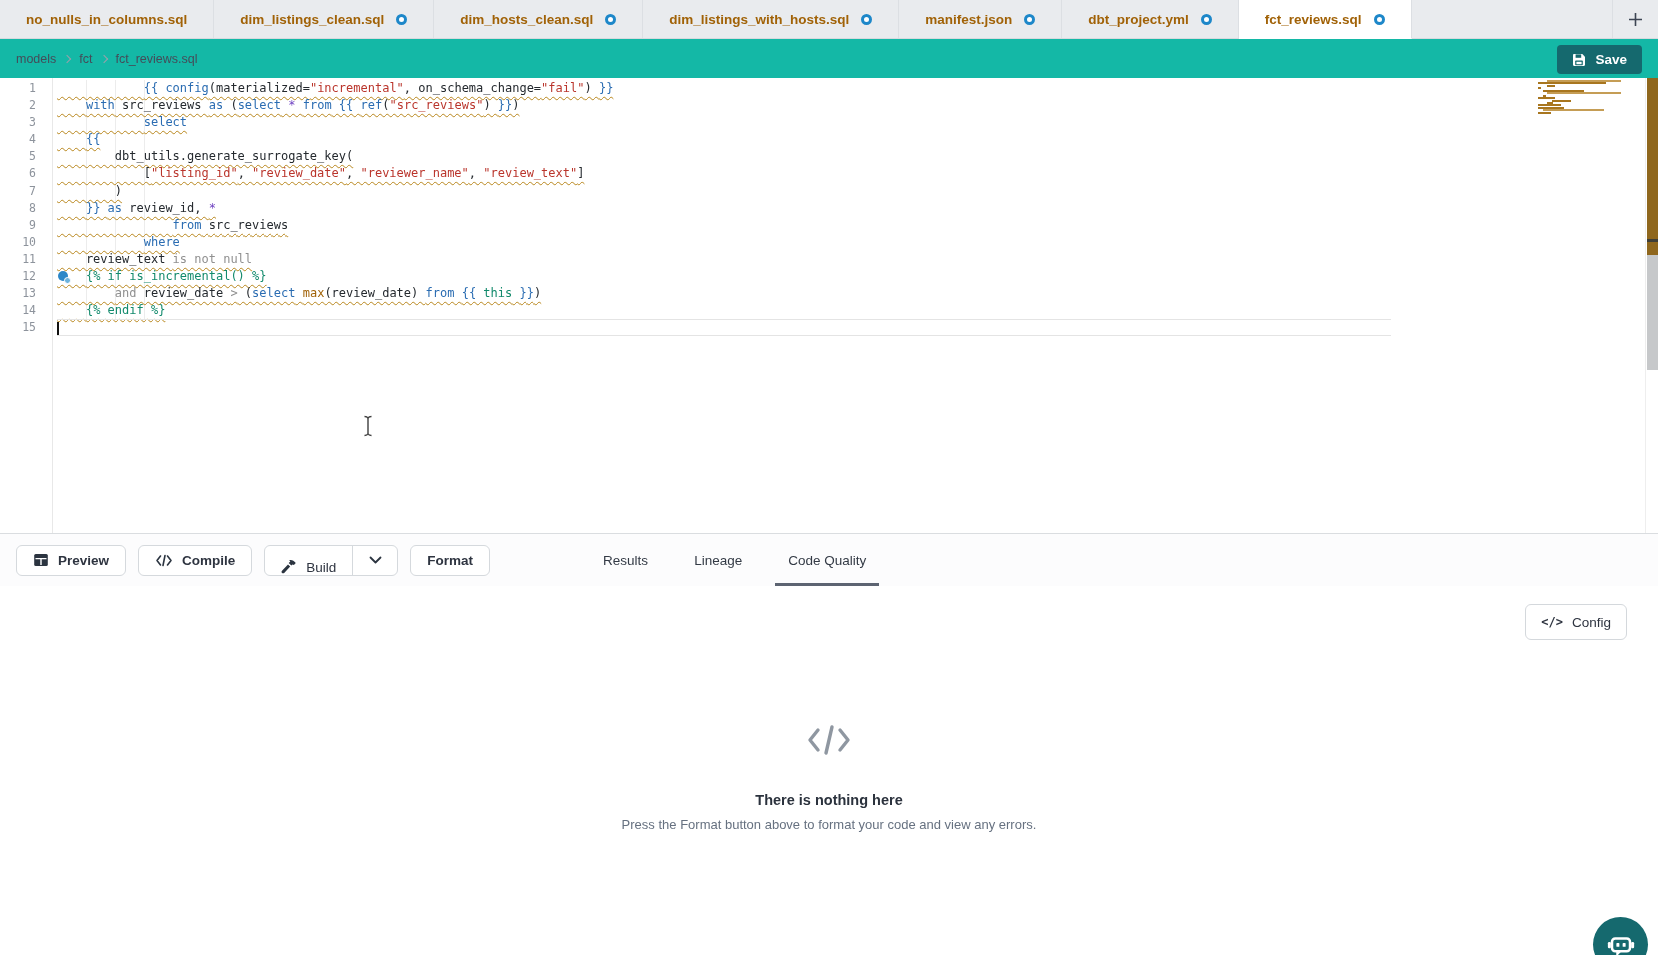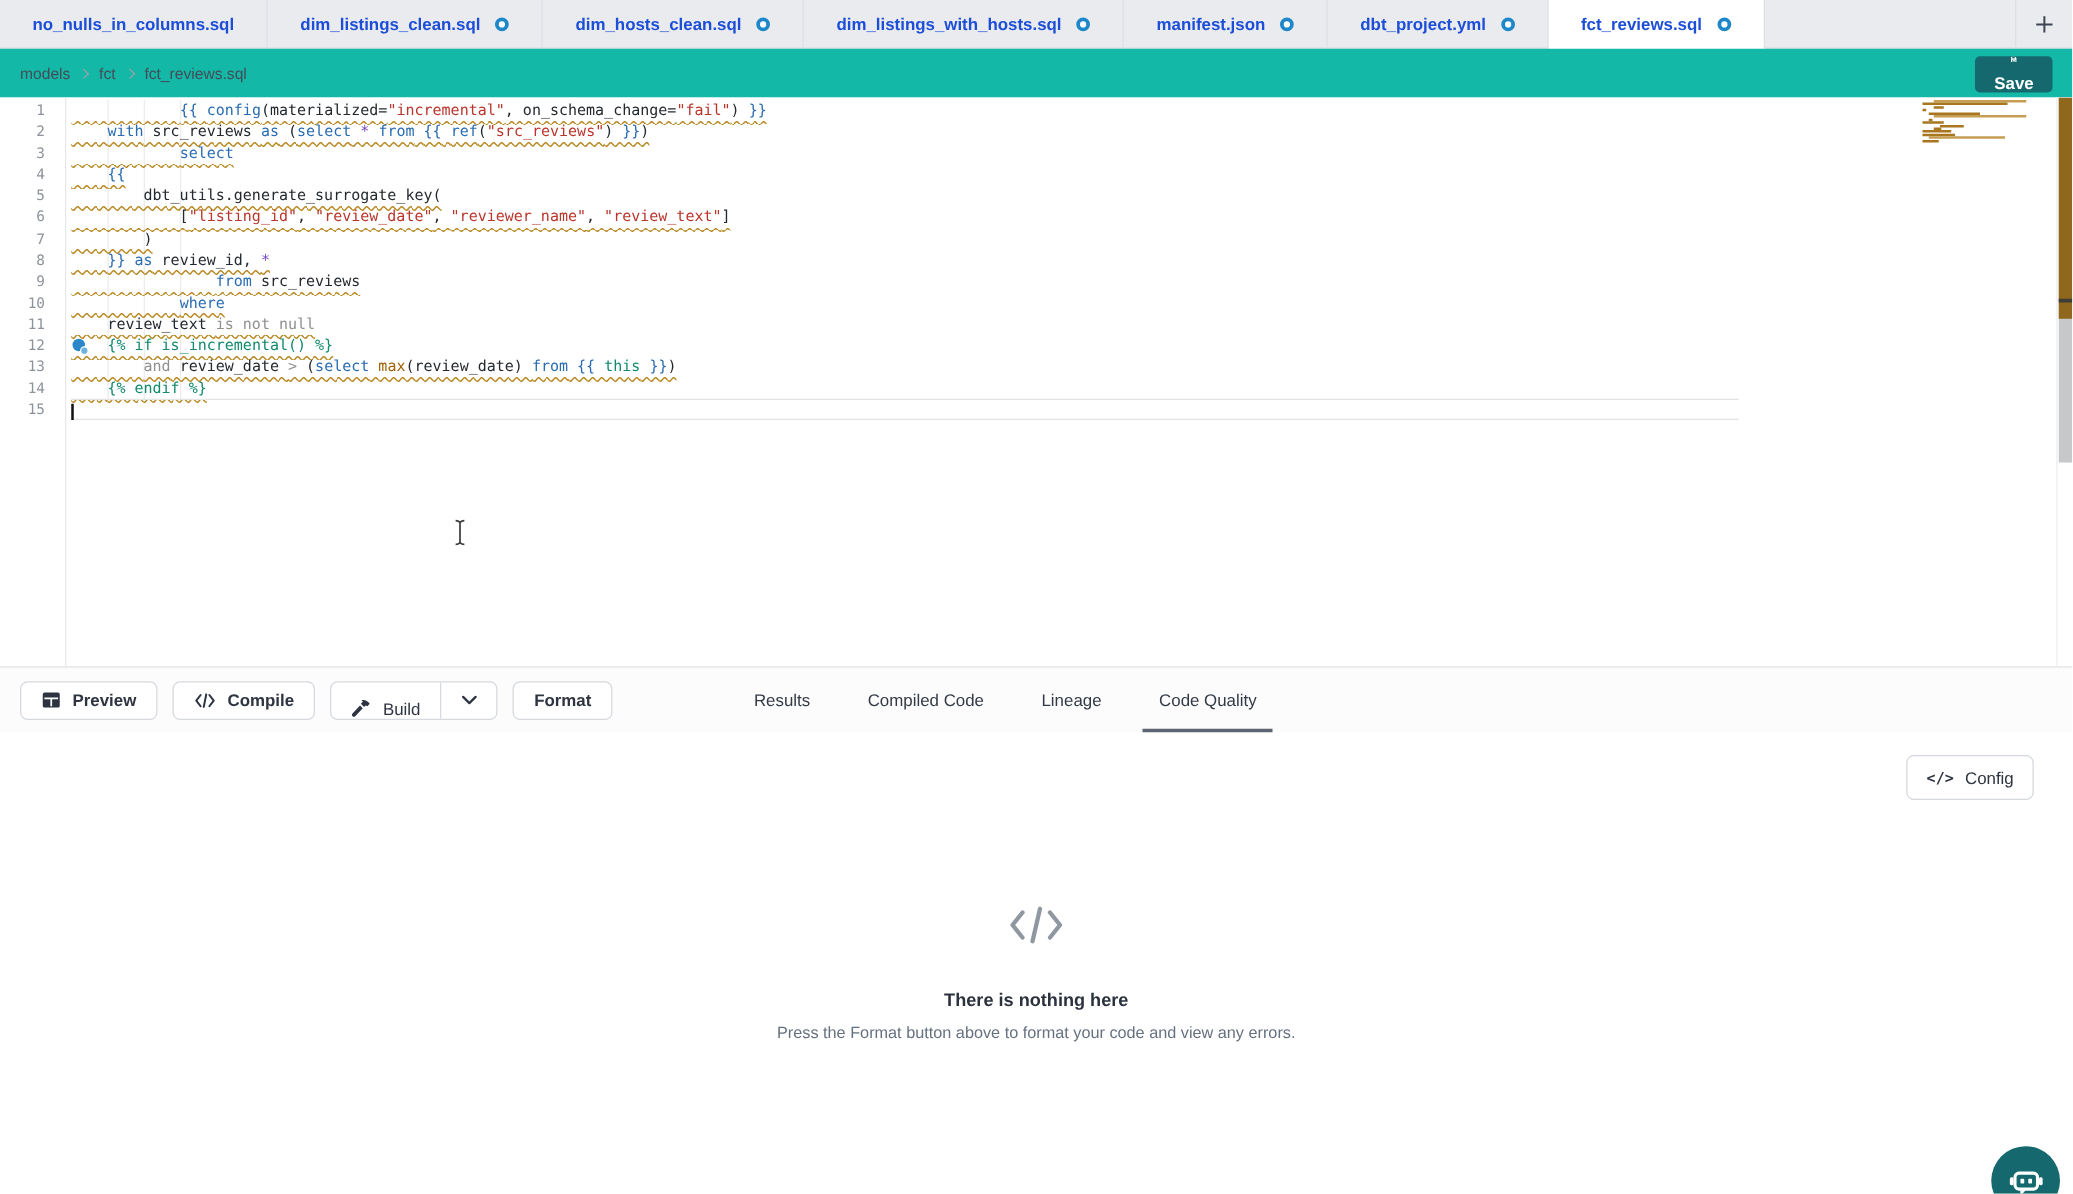--- a/index.html
+++ b/index.html
@@ -3,33 +3,33 @@
 <meta charset="utf-8">
 <style>
   * { box-sizing: border-box; margin: 0; padding: 0; }
   html,body { width:1658px; height:955px; overflow:hidden; background:#fff;
     font-family:"Liberation Sans", sans-serif; }
   .app { position:relative; width:1658px; height:955px; display:flex; flex-direction:column; overflow:hidden; background:#fff; }
 
   
   .tabbar { height:39px; flex:none; background:#e9ebee; display:flex; align-items:stretch; border-bottom:1px solid #d7dade; }
   .tab { display:flex; align-items:center; gap:12px; padding:0 26px; border-right:1px solid #dcdfe3;
-         font-size:13.5px; font-weight:600; color:#1d4ed8; cursor:pointer; white-space:nowrap; }
+         font-size:13.5px; font-weight:600; color:#a16207; cursor:pointer; white-space:nowrap; }
   .tab.active { background:#fff; margin-bottom:-1px; border-bottom:1px solid #fff; }
   .dot { width:11px; height:11px; border-radius:50%; border:3.2px solid #1d87c9; background:#fff; flex:none; }
   .tab-spacer { flex:1; }
   .newtab { width:46px; display:flex; align-items:center; justify-content:center; color:#3d4553; cursor:pointer; border-left:1px solid #dcdfe3; }
 
   
   .crumbrow { height:39px; flex:none; background:#14b8a6; display:flex; align-items:center; padding:0 16px; position:relative; }
   .crumb { font-size:12.5px; color:#454c59; }
   .chev { width:6px; height:6px; border-top:1.6px solid #9aa1ab; border-right:1.6px solid #9aa1ab; transform:rotate(45deg); margin:0 9px 0 8px; flex:none; }
   .savebtn { position:absolute; right:16px; top:6px; height:29px; background:#15696e; border:none; color:#fff;
              border-radius:4px; display:flex; align-items:center; gap:9px; padding:0 15px; font-size:13.5px; font-weight:600; cursor:pointer;
-             font-family:"Liberation Sans",sans-serif;flex-direction:column; }
+             font-family:"Liberation Sans",sans-serif; }
 
   
   .editor { height:455px; flex:none; position:relative; background:#fff; overflow:hidden;
             font-family:"DejaVu Sans Mono", monospace; font-size:12px; padding-top:2px; }
   .gutter-border { position:absolute; left:52px; top:0; bottom:0; width:1px; background:#e8e8e8; }
   .iguide { position:absolute; width:1px; background:#ececec; top:2px; height:240px; }
   .cm-line { display:flex; height:17.1px; line-height:17.1px; width:1391px; position:relative; }
   .ln { width:36px; text-align:right; color:#8d939c; font-size:11.5px; flex:none; }
   .code { margin-left:21px; white-space:pre; flex:1; color:#24292e; }
   .squig { text-decoration:underline; text-decoration-style:wavy; text-decoration-color:#b8861c;
@@ -263,23 +263,20 @@
     </div>
     <button class="btn">
       <span>Format</span>
     </button>
 
     <div class="ptabs">
         <div class="ptab">
           <span>Results</span>
         </div>
         <div class="ptab">
-          <span>Compiled Code</span>
-        </div>
-        <div class="ptab">
           <span>Lineage</span>
         </div>
         <div class="ptab active">
           <span>Code Quality</span>
         </div>
       </div>
   </div>
 
   <div class="panel">
     <button class="configbtn">

